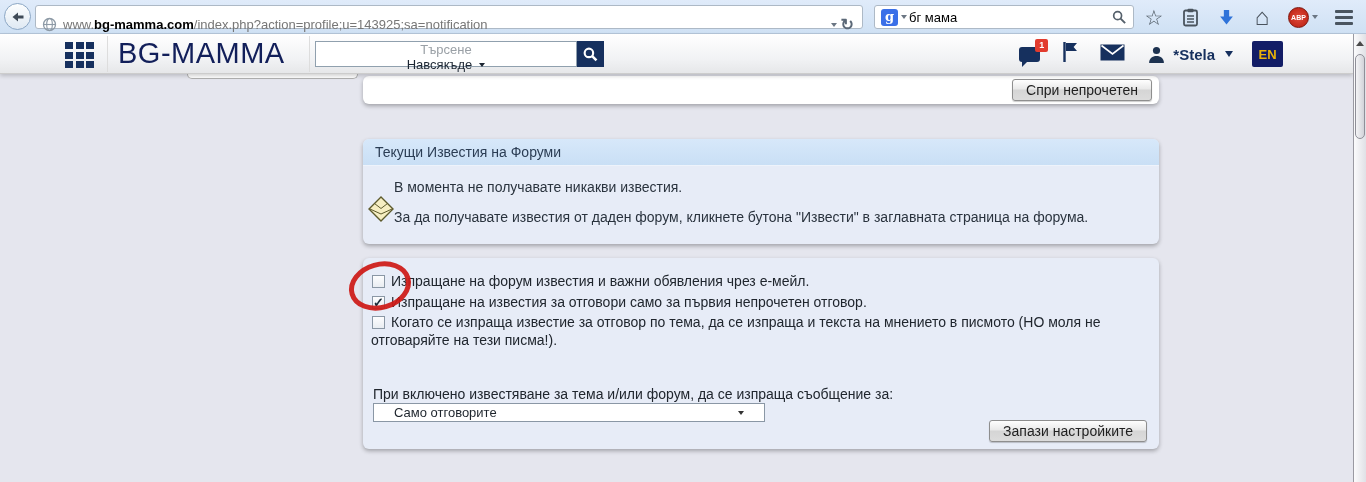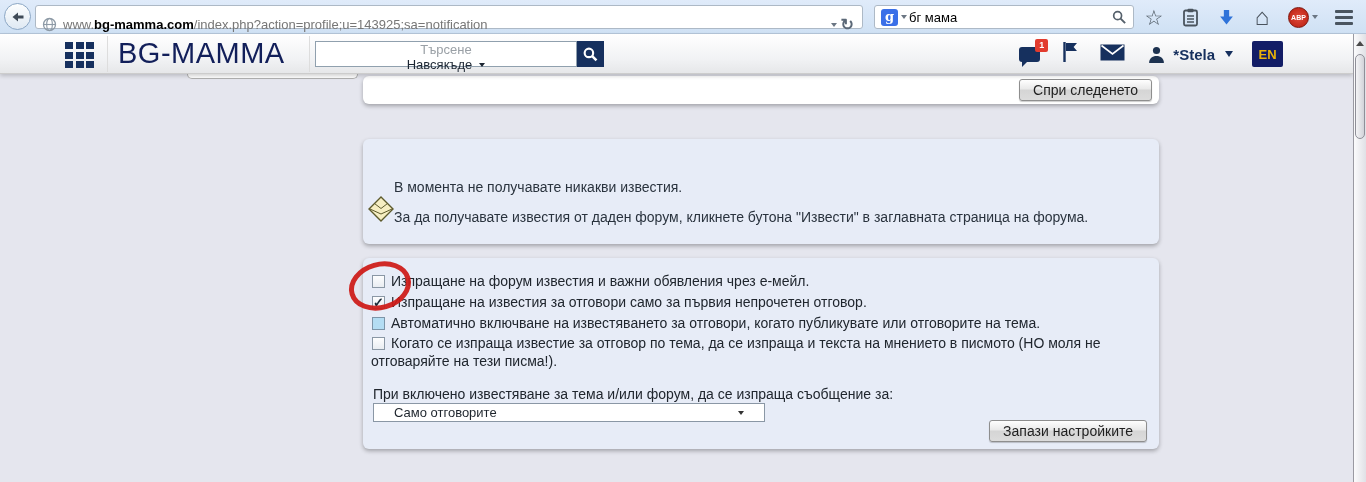--- a/index.html
+++ b/index.html
@@ -227,44 +227,42 @@
 
   <div id="scrollbar">
     <div id="sb-up">
         <div class="tri-up"></div>
       </div>
     <div id="sb-thumb"></div>
   </div>
 
   <div id="mini-box"></div>
   <div id="strip">
-    <button class="win-btn" id="stop-follow">Спри следенето</button>
+    <button class="win-btn" id="stop-follow">Спри непрочетен</button>
   </div>
 
   <div id="panel1">
+    <div id="panel1-title">Текущи Известия на Форуми</div>
     <svg id="env-icon" width="26" height="26" viewBox="0 0 26 26">
       <polygon points="13,1 25,13 13,25 1,13" fill="#f6eec2" stroke="#5d5a2c" stroke-width="1.4"></polygon>
       <polyline points="2,13 13,18 24,13" fill="none" stroke="#5d5a2c" stroke-width="1"></polyline>
       <polyline points="6.5,7.5 13,12.5 19.5,7.5" fill="none" stroke="#5d5a2c" stroke-width="1"></polyline>
     </svg>
     <div id="notice-line1">В момента не получавате никакви известия.</div>
     <div id="notice-line2">За да получавате известия от даден форум, кликнете бутона "Извести" в заглавната страница на форума.</div>
   </div>
 
   <div id="panel2">
     <div id="opts">
       <div class="opt-row">
         <span class="cb"></span><span>Изпращане на форум известия и важни обявления чрез е-мейл.</span>
       </div>
       <div class="opt-row">
         <span class="cb checked"></span><span>Изпращане на известия за отговори само за първия непрочетен отговор.</span>
       </div>
-      <div class="opt-row">
-        <span class="cb partial"></span><span>Автоматично включване на известяването за отговори, когато публикувате или отговорите на тема.</span>
-      </div>
       <div class="opt-row" style="line-height:18px;">
         <span class="cb"></span><span>Когато се изпраща известие за отговор по тема, да се изпраща и текста на мнението в писмото (НО моля не отговаряйте на тези писма!).</span>
       </div>
     </div>
     <div id="select-label">При включено известяване за тема и/или форум, да се изпраща съобщение за:</div>
     <div id="notify-select">
       <span>Само отговорите</span>
       <span class="spacer"></span>
       <span class="mini-caret" style="border-top-color:#333;"></span>
     </div>

